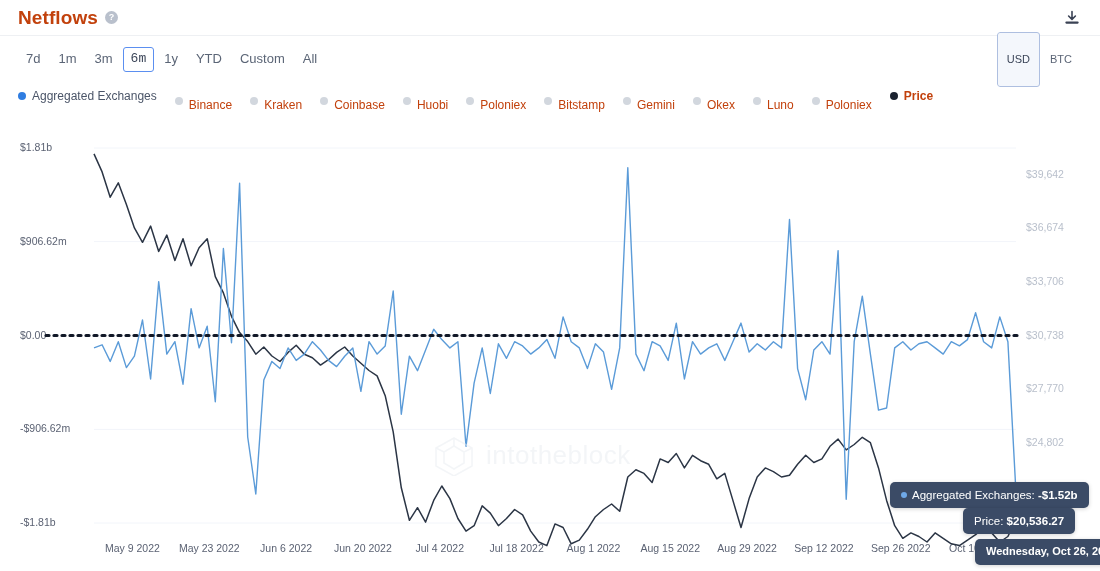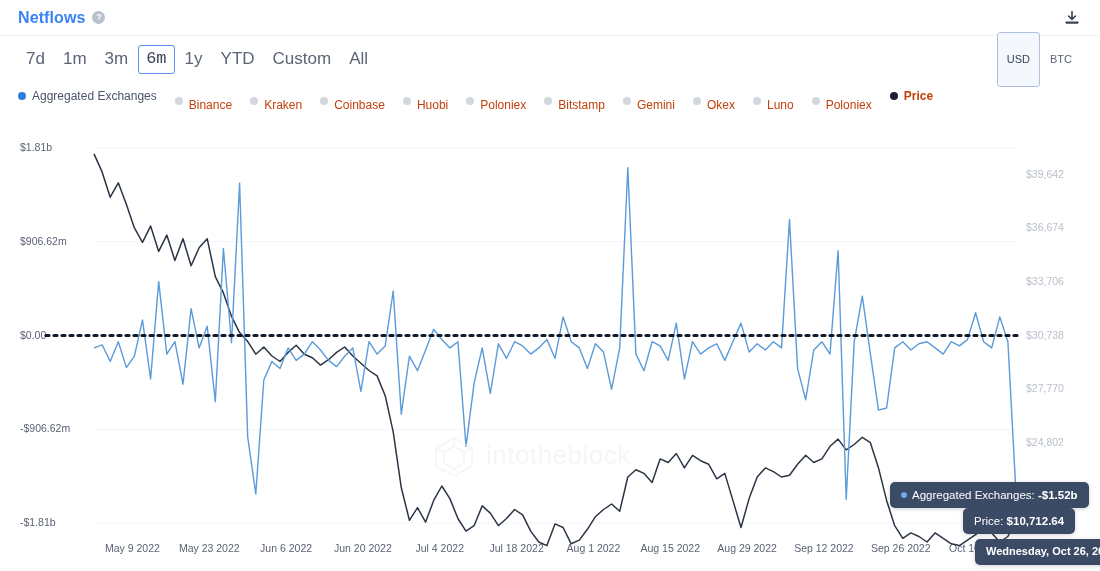--- a/index.html
+++ b/index.html
@@ -21,23 +21,23 @@
   .header {
     position: absolute;
     left: 0; top: 0;
     width: 1100px; height: 36px;
     display: flex;
     align-items: center;
     padding: 0 18px;
     border-bottom: 1px solid #eef0f3;
   }
   .title {
-    font-size: 16px;
+    font-size: 19px;
     font-weight: bold;
-    color: #3b82f6;
+    color: #c2410c;
     letter-spacing: 0.1px;
   }
   .help-icon {
     margin-left: 7px;
     width: 13px; height: 13px;
     border-radius: 50%;
     background: #b9c0cc;
     color: #ffffff;
     font-size: 9px;
     line-height: 13px;
@@ -57,21 +57,21 @@
   .controls {
     position: absolute;
     left: 0; top: 36px;
     width: 1100px; height: 47px;
     display: flex;
     align-items: center;
     padding: 0 18px;
   }
   .range-group { display: flex; align-items: center; gap: 2px; }
   .range-btn {
-    font-size: 17px;
+    font-size: 13px;
     color: #5b6576;
     padding: 4px 7px;
     border: 1px solid transparent;
     border-radius: 3px;
     background: transparent;
     cursor: pointer;
     line-height: 1.1;
     white-space: nowrap;
   }
   .range-btn.active {
@@ -322,19 +322,19 @@
         <text id="wm-text" x="62" y="30" font-family="Liberation Sans, sans-serif" font-size="26" fill="#e8ecf1" letter-spacing="0.5">intotheblock</text>
       </svg>
     </div>
 
   </div>
 
   <div class="tt tt-series">
     <span class="tt-dot"></span><span>Aggregated Exchanges: </span><b>-$1.52b</b>
   </div>
   <div class="tt tt-price">
-    <span>Price: </span><b>$10,712.64</b>
+    <span>Price: </span><b>$20,536.27</b>
   </div>
   <div class="tt tt-date">
     <b>Wednesday, Oct 26, 2022</b>
   </div>
 
 </div>
 
 </body></html>

